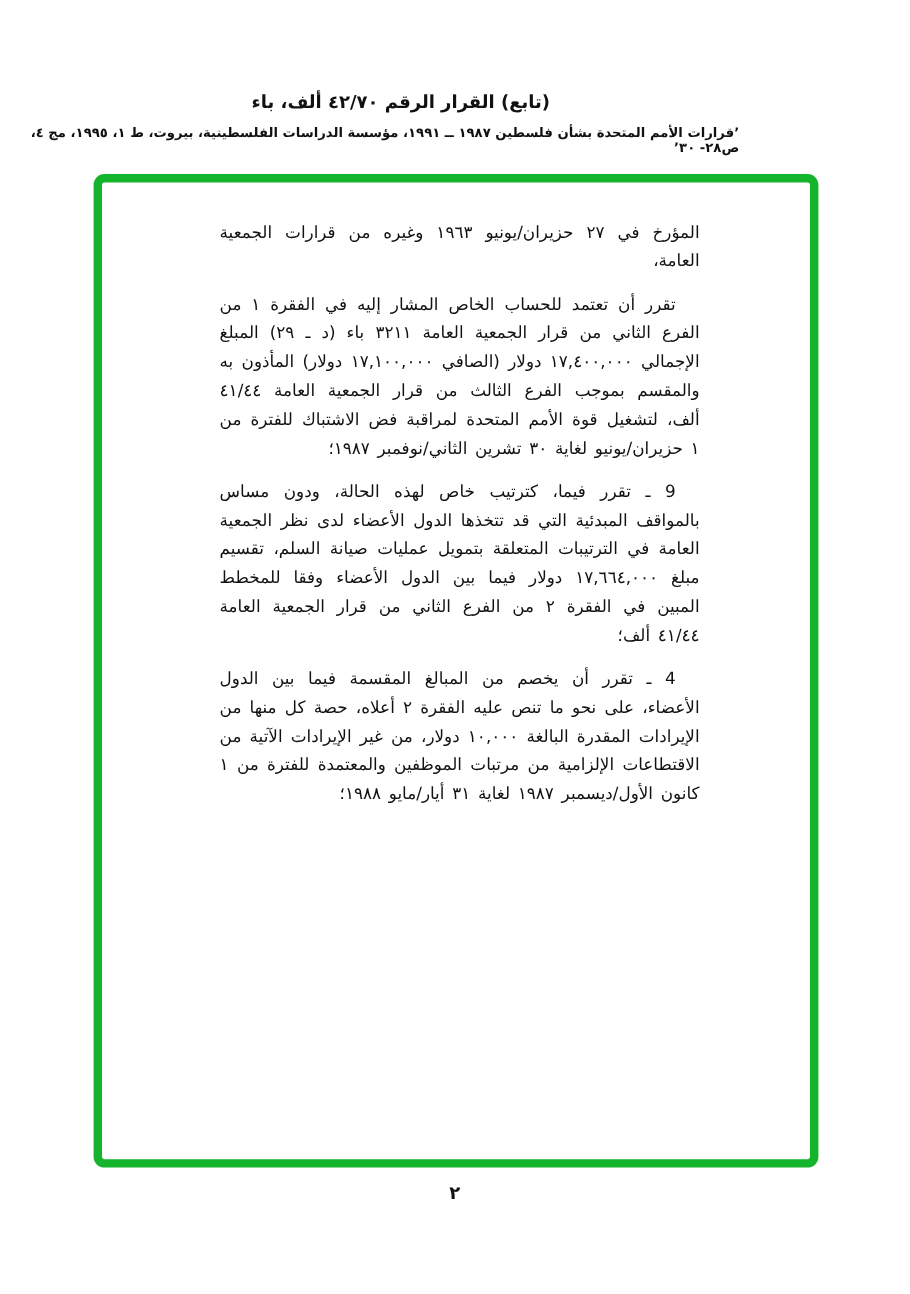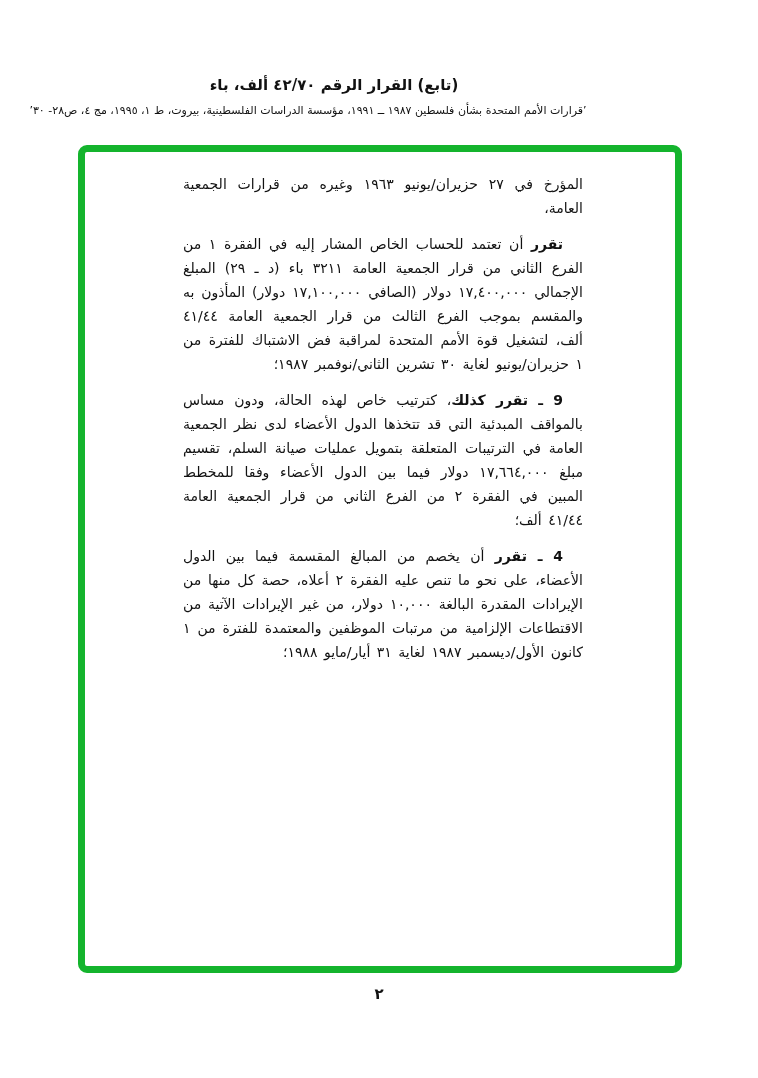--- a/index.html
+++ b/index.html
@@ -9,38 +9,38 @@
     font-family:"DejaVu Sans", sans-serif;
     overflow:hidden;
   }
   .hdr-title {
     position:absolute; top:76px; left:0; width:668px;
     text-align:center; direction:rtl; unicode-bidi:plaintext;
     font-weight:bold; font-size:15px; letter-spacing:0.2px;
   }
   .hdr-source {
     position:absolute; top:104px; left:0; width:616px;
-    text-align:center; direction:rtl; unicode-bidi:plaintext;
-    font-weight:normal; font-size:11px;
+    direction:rtl; unicode-bidi:plaintext;
+    font-weight:bold; font-size:11px;
   }
   .frame {
     position:absolute; left:78px; top:145px; width:604px; height:828px;
     box-sizing:border-box; border:7px solid #14b42d; border-radius:9px;
-    padding:20px 92px 0 98px; direction:rtl;
+    padding:30px 92px 0 98px; direction:rtl;
   }
   .frame p {
     font-size:14px; line-height:24px; text-align:justify;
     margin:0 0 12px 0; word-spacing:2px;
   }
   .frame p.ind { text-indent:20px; }
   .sect-h {
     font-weight:bold; font-size:15px; text-align:center;
     margin:16px 0 15px 0;
   }
-  .b { font-weight:bold; }
+  .b { font-weight:normal; }
   .pageno {
     position:absolute; top:985px; left:0; width:758px;
     text-align:center; font-weight:bold; font-size:15px;
   }
 </style>
 </head>
 <body>
 
 <div class="hdr-title">(تابع) القرار الرقم ٤٢/٧٠ ألف، باء</div>
 
@@ -48,19 +48,19 @@
 
 <div class="frame" style="border-color: rgb(20, 180, 45);">
 
   <p>المؤرخ في ٢٧ حزيران/يونيو ١٩٦٣ وغيره من قرارات الجمعية العامة،</p>
 
 
   <p class="ind"><span class="b">تقرر</span><span> أن تعتمد للحساب الخاص المشار إليه في الفقرة ١ من الفرع الثاني من قرار الجمعية العامة ٣٢١١ باء (د ـ ٢٩) المبلغ الإجمالي ١٧,٤٠٠,٠٠٠ دولار (الصافي ١٧,١٠٠,٠٠٠ دولار) المأذون به والمقسم بموجب الفرع الثالث من قرار الجمعية العامة ٤١/٤٤ ألف، لتشغيل قوة الأمم المتحدة لمراقبة فض الاشتباك للفترة من ١ حزيران/يونيو لغاية ٣٠ تشرين الثاني/نوفمبر ١٩٨٧؛</span></p>
 
 
 
-  <p class="ind"><span class="b">9 ـ </span><span class="b">تقرر كذلك</span><span>، كترتيب خاص لهذه الحالة، ودون مساس بالمواقف المبدئية التي قد تتخذها الدول الأعضاء لدى نظر الجمعية العامة في الترتيبات المتعلقة بتمويل عمليات صيانة السلم، تقسيم مبلغ ١٧,٦٦٤,٠٠٠ دولار فيما بين الدول الأعضاء وفقا للمخطط المبين في الفقرة ٢ من الفرع الثاني من قرار الجمعية العامة ٤١/٤٤ ألف؛</span></p>
+  <p class="ind"><span class="b">9 ـ </span><span class="b">تقرر فيما</span><span>، كترتيب خاص لهذه الحالة، ودون مساس بالمواقف المبدئية التي قد تتخذها الدول الأعضاء لدى نظر الجمعية العامة في الترتيبات المتعلقة بتمويل عمليات صيانة السلم، تقسيم مبلغ ١٧,٦٦٤,٠٠٠ دولار فيما بين الدول الأعضاء وفقا للمخطط المبين في الفقرة ٢ من الفرع الثاني من قرار الجمعية العامة ٤١/٤٤ ألف؛</span></p>
 
   <p class="ind"><span class="b">4 ـ </span><span class="b">تقرر</span><span> أن يخصم من المبالغ المقسمة فيما بين الدول الأعضاء، على نحو ما تنص عليه الفقرة ٢ أعلاه، حصة كل منها من الإيرادات المقدرة البالغة ١٠,٠٠٠ دولار، من غير الإيرادات الآتية من الاقتطاعات الإلزامية من مرتبات الموظفين والمعتمدة للفترة من ١ كانون الأول/ديسمبر ١٩٨٧ لغاية ٣١ أيار/مايو ١٩٨٨؛</span></p>
 
 </div>
 
 <div class="pageno">٢</div>
 
 </body></html>

